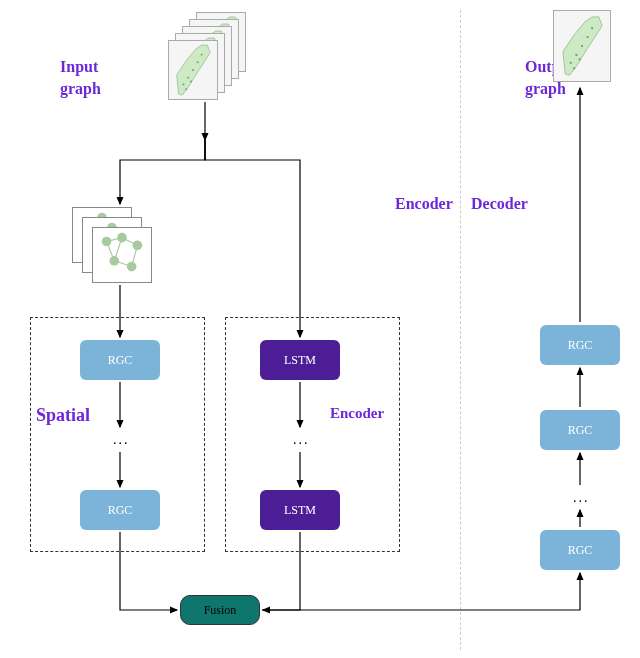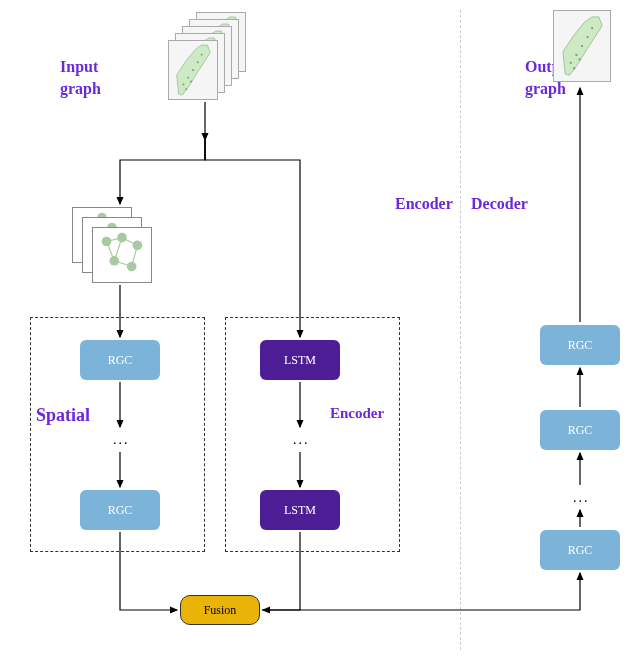--- a/index.html
+++ b/index.html
@@ -19,21 +19,21 @@
     display: flex;
     align-items: center;
     justify-content: center;
     border-radius: 6px;
     color: #fff;
     font-size: 12px;
   }
   .rgc { background: #7bb3d9; width: 80px; height: 40px; }
   .lstm { background: #4c1d95; width: 80px; height: 40px; }
   .fusion {
-    background: #eab308;
+    background: #0f766e;
     border: 1px solid #333;
     color: #000;
     width: 80px; height: 30px;
     border-radius: 10px;
   }
   .dashed-box {
     position: absolute;
     border: 1.5px dashed #333;
   }
   .ellipsis { position: absolute; font-size: 14px; letter-spacing: 2px; }

